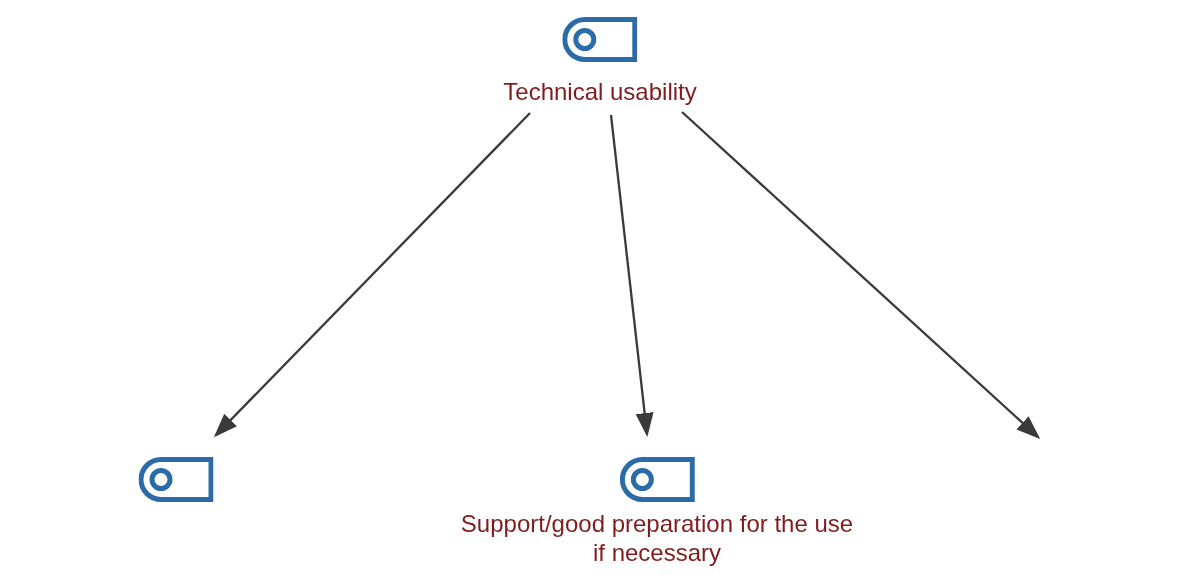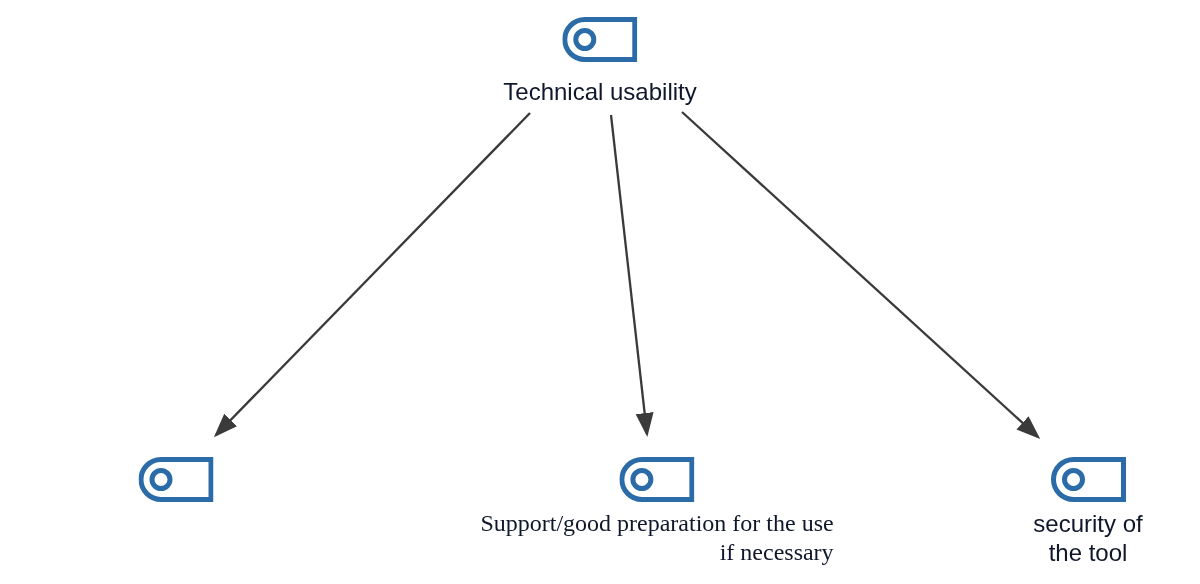--- a/index.html
+++ b/index.html
@@ -41,27 +41,26 @@
   .node .icon {
     display: block;
     width: 75px;
     height: 45px;
     flex: 0 0 auto;
   }
   .node .icon svg { display: block; }
   .node .label {
     font-size: 24px;
     line-height: 29px;
-    color: #0f172a;
+    color: #7f1d1d;
     white-space: pre-line;
     text-align: center;
   }
   .node .label.align-left {
-    text-align: right;
-    font-family: Liberation Serif, serif;
+    text-align: center;
   }
 </style>
 </head>
 <body>
 
 <div class="canvas">
 
   <svg class="arrows-layer" viewBox="0 0 1200 584" xmlns="http://www.w3.org/2000/svg">
     <defs>
       <marker id="arrowhead" markerUnits="userSpaceOnUse" markerWidth="26" markerHeight="20" refX="21" refY="9" orient="auto">
@@ -96,23 +95,14 @@
     <span class="icon">
       <svg viewBox="0 0 75 45" width="75" height="45" xmlns="http://www.w3.org/2000/svg">
         <path d="M 22.5 2.5 H 72.5 V 42.5 H 22.5 A 20 20 0 0 1 22.5 2.5 Z" fill="none" stroke="#2b6ca8" stroke-width="5"></path>
         <circle cx="22.5" cy="22.5" r="9" fill="none" stroke="#2b6ca8" stroke-width="5"></circle>
       </svg>
     </span>
     <span class="label align-left">Support/good preparation for the use
 if necessary</span>
   </div>
 
-  <div class="node child-node" style="left:1088px; top:457px;">
-    <span class="icon">
-      <svg viewBox="0 0 75 45" width="75" height="45" xmlns="http://www.w3.org/2000/svg">
-        <path d="M 22.5 2.5 H 72.5 V 42.5 H 22.5 A 20 20 0 0 1 22.5 2.5 Z" fill="none" stroke="#2b6ca8" stroke-width="5"></path>
-        <circle cx="22.5" cy="22.5" r="9" fill="none" stroke="#2b6ca8" stroke-width="5"></circle>
-      </svg>
-    </span>
-    <span class="label">security of the tool</span>
-  </div>
 
 </div>
 
 </body></html>

